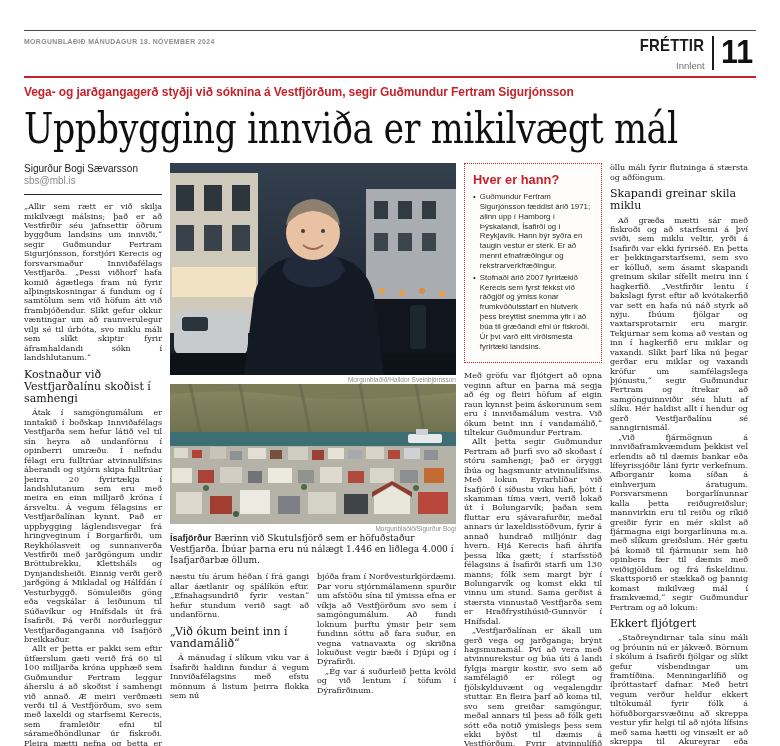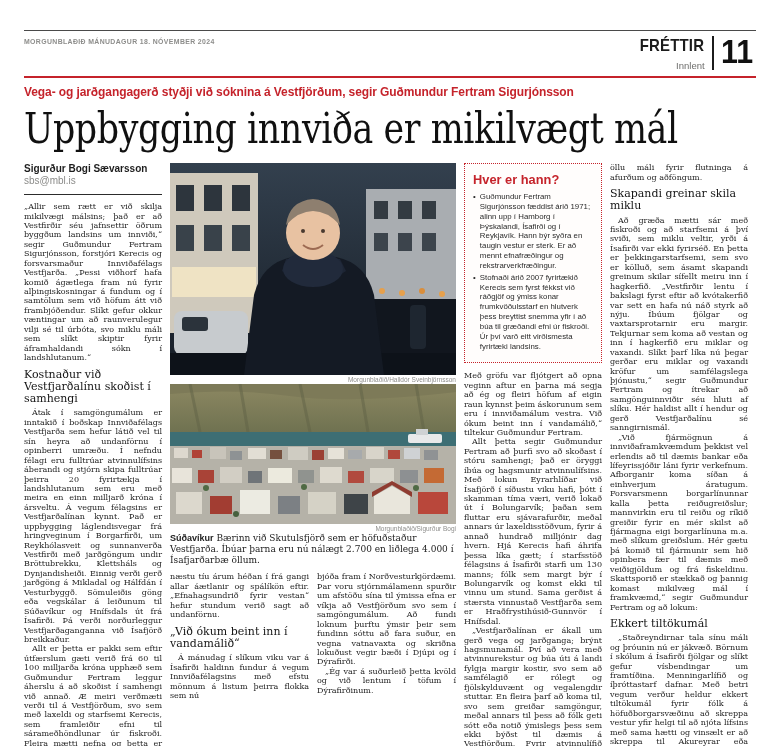--- a/index.html
+++ b/index.html
@@ -30,21 +30,21 @@
   }
   .headline {
     font-family:"DejaVu Serif", serif; font-weight:500; color:#101010; font-size:42px;
     line-height:1.05; margin:8px 0 12px; white-space:nowrap;
     transform:scaleX(.83); transform-origin:0 50%; letter-spacing:-.5px;
   }
   
   .cols { display:flex; gap:8px; }
   .col { width:138px; flex:0 0 138px; }
   .photo-col { width:286px; flex:0 0 286px; }
-  .byline-name { font-family:"Liberation Sans", sans-serif; font-weight:bold; font-size:10px; }
+  .byline-name { font-family:"Liberation Sans", sans-serif; font-weight:normal; font-size:10px; }
   .byline-mail { font-family:"Liberation Sans", sans-serif; font-size:10px; color:#8b8b89; margin-top:1px; }
   .byline-rule { border-top:1px solid #2c2c2c; margin:8px 0 7px; }
   .bodycopy p {
     font-size:8px; line-height:1.18; text-align:justify; color:#242424;
   }
   .bodycopy p.ind { text-indent:8px; }
   .bodycopy h3 {
     font-family:"DejaVu Serif", serif; font-size:11px; line-height:1.12;
     margin:6px 0 3px; color:#141414; font-weight:normal;
   }
@@ -193,21 +193,21 @@
             <rect x="174" y="110" width="24" height="20" fill="#3e4448"></rect>
             <path d="M204,130 L204,112 L222,102 L240,112 L240,130 Z" fill="#e9e6dc"></path>
             <path d="M202,113 L222,101 L242,113 L242,108 L222,97 L202,108 Z" fill="#8f3b30"></path>
             <rect x="248" y="108" width="30" height="22" fill="#b9473b"></rect>
           <circle cx="36" cy="104" r="3" fill="#4f6a44"></circle>
             <circle cx="134" cy="103" r="3" fill="#4f6a44"></circle>
             <circle cx="246" cy="104" r="3" fill="#4f6a44"></circle>
             <circle cx="66" cy="130" r="3" fill="#46603e"></circle>
         </svg>
         <div class="credit">Morgunblaðið/Sigurður Bogi</div>
-        <div class="caption"><span class="cap-lead">Súðavíkur</span> <span>Bærinn við Skutulsfjörð sem er höfuðstaður Vestfjarða. Íbúar þarna eru nú nálægt 2.700 en liðlega 4.000 í Ísafjarðarbæ öllum.</span></div>
+        <div class="caption"><span class="cap-lead">Ísafjörður</span> <span>Bærinn við Skutulsfjörð sem er höfuðstaður Vestfjarða. Íbúar þarna eru nú nálægt 1.446 en liðlega 4.000 í Ísafjarðarbæ öllum.</span></div>
 
         <div class="subcols">
           <div class="scol bodycopy">
             <p>næstu tíu árum héðan í frá gangi allar áætlanir og spálíkön eftir. „Efnahagsundrið fyrir vestan“ hefur stundum verið sagt að undanförnu.</p>
             <h3>„Við ókum beint inn í vandamálið“</h3>
             <p class="ind">Á mánudag í slíkum viku var á Ísafirði haldinn fundur á vegum Innviðafélagsins með efstu mönnum á listum þeirra flokka sem nú</p>
           </div>
           <div class="scol bodycopy">
             <p>bjóða fram í Norðvesturkjördæmi. Þar voru stjórnmálamenn spurðir um afstöðu sína til ýmissa efna er víkja að Vestfjörðum svo sem í samgöngumálum. Að fundi loknum þurftu ýmsir þeir sem fundinn sóttu að fara suður, en vegna vatnavaxta og skriðna lokuðust vegir bæði í Djúpi og í Dýrafirði.</p>
             <p class="ind">„Ég var á suðurleið þetta kvöld og við lentum í töfum í Dýrafirðinum.</p>
@@ -220,23 +220,23 @@
           <div class="infobox-title accent-fg" style="color: rgb(197, 35, 43);">Hver er hann?</div>
           <div class="infobox-bullet">Guðmundur Fertram Sigurjónsson fæddist árið 1971; alinn upp í Hamborg í Þýskalandi, Ísafirði og í Reykjavík. Hann býr syðra en taugin vestur er sterk. Er að mennt efnafræðingur og rekstrarverkfræðingur.</div>
           <div class="infobox-bullet">Stofnaði árið 2007 fyrirtækið Kerecis sem fyrst fékkst við ráðgjöf og ýmiss konar frumkvöðulsstarf en hlutverk þess breyttist snemma yfir í að búa til græðandi efni úr fiskroði. Úr því varð eitt virðismesta fyrirtæki landsins.</div>
         </div>
         <p>Með gröfu var fljótgert að opna veginn aftur en þarna má segja að ég og fleiri höfum af eigin raun kynnst þeim áskorunum sem eru í innviðamálum vestra. Við ókum beint inn í vandamálið,“ tiltekur Guðmundur Fertram.</p>
         <p class="ind">Allt þetta segir Guðmundur Fertram að þurfi svo að skoðast í stóru samhengi; það er öryggi íbúa og hagsmunir atvinnulífsins. Með lokun Eyrarhlíðar við Ísafjörð í síðustu viku hafi, þótt í skamman tíma væri, verið lokað út í Bolungarvík; þaðan sem fluttar eru sjávarafurðir, meðal annars úr laxeldisstöðvum, fyrir á annað hundrað milljónir dag hvern. Hjá Kerecis hafi áhrifa þessa líka gætt; í starfsstöð félagsins á Ísafirði starfi um 130 manns; fólk sem margt býr í Bolungarvík og komst ekki til vinnu um stund. Sama gerðist á stærsta vinnustað Vestfjarða sem er Hraðfrystihúsið-Gunnvör í Hnífsdal.</p>
         <p class="ind">„Vestfjarðalínan er ákall um gerð vega og jarðganga; brýnt hagsmunamál. Því að vera með atvinnurekstur og búa úti á landi fylgja margir kostir, svo sem að samfélagið er rólegt og fjölskylduvænt og vegalengdir stuttar. En fleira þarf að koma til, svo sem greiðar samgöngur, meðal annars til þess að fólk geti sótt eða notið ýmislegs þess sem ekki býðst til dæmis á Vestfjörðum. Fyrir atvinnulífið skipta greiðar samgöngur</p>
       </div>
 
       <div class="col bodycopy">
-        <p>öllu máli fyrir flutninga á afurðum og aðföngum.</p>
+        <p>öllu máli fyrir flutninga á stærsta og aðföngum.</p>
         <h3>Skapandi greinar skila miklu</h3>
         <p class="ind">Að græða mætti sár með fiskroði og að starfsemi á því sviði, sem miklu veltir, yrði á Ísafirði var ekki fyrirséð. En þetta er þekkingarstarfsemi, sem svo er kölluð, sem ásamt skapandi greinum skilar sífellt meiru inn í hagkerfið. „Vestfirðir lentu í bakslagi fyrst eftir að kvótakerfið var sett en hafa nú náð styrk að nýju. Íbúum fjölgar og vaxtarsprotarnir eru margir. Tekjurnar sem koma að vestan og inn í hagkerfið eru miklar og vaxandi. Slíkt þarf líka nú þegar gerðar eru miklar og vaxandi kröfur um samfélagslega þjónustu,“ segir Guðmundur Fertram og ítrekar að samgönguinnviðir séu hluti af slíku. Hér haldist allt í hendur og gerð Vestfjarðalínu sé sanngirnismál.</p>
         <p class="ind">„Við fjármögnun á innviðaframkvæmdum þekkist vel erlendis að til dæmis bankar eða lífeyrissjóðir láni fyrir verkefnum. Afborganir koma síðan á einhverjum áratugum. Forsvarsmenn borgarlínunnar kalla þetta reiðugreiðslur; mannvirkin eru til reiðu og ríkið greiðir fyrir en mér skilst að fjármagna eigi borgarlínuna m.a. með slíkum greiðslum. Hér gætu þá komið til fjármunir sem hið opinbera fær til dæmis með veiðigjöldum og frá fiskeldinu. Skattsporið er stækkað og þannig komast mikilvæg mál í framkvæmd,“ segir Guðmundur Fertram og að lokum:</p>
-        <h3>Ekkert tiltökumál</h3>
+        <h3>Ekkert fljótgert</h3>
         <p class="ind">„Staðreyndirnar tala sínu máli og þróunin nú er jákvæð. Börnum í skólum á Ísafirði fjölgar og slíkt gefur vísbendingar um framtíðina. Menningarlífið og íþróttastarf dafnar. Með betri vegum verður heldur ekkert tiltökumál fyrir fólk á höfuðborgarsvæðinu að skreppa vestur yfir helgi til að njóta lífsins með sama hætti og vinsælt er að skreppa til Akureyrar eða útlanda. Kjarninn er sá að svo margt gott mun gerast af sjálfu sér þegar samgöngur og innviðir eru komnir í lag.“</p>
       </div>
 
     </div>
   </div>
 </div>
 
 </body></html>

